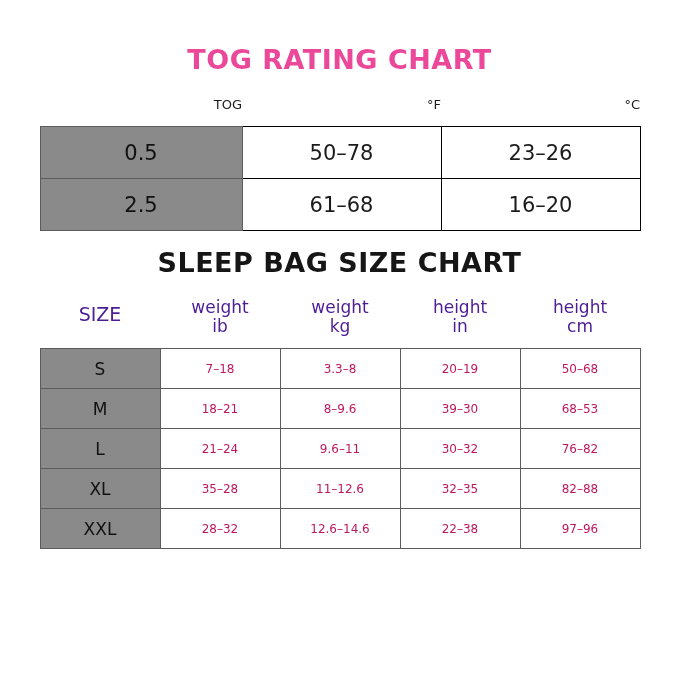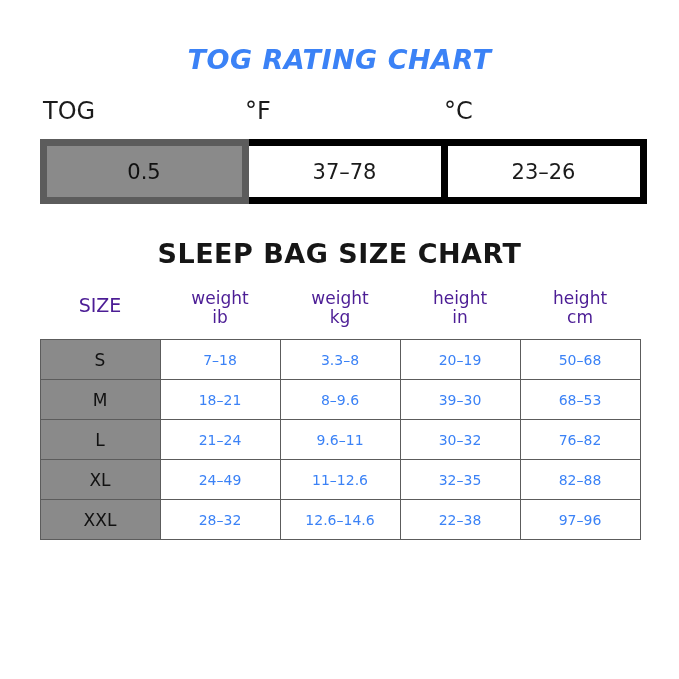--- a/index.html
+++ b/index.html
@@ -22,72 +22,71 @@
     position: relative;
   }
 
   
   .tog-title {
     text-align: center;
     font-size: 27px;
     font-weight: bold;
     letter-spacing: 0.5px;
     margin: 44px 0 0 0;
-    color: #3b82f6;
-    font-style: italic;
+    color: #ec4899;
   }
 
   .tog-wrap {
     width: 600px;
     margin: 22px auto 0 auto;
   }
 
   table {
     border-collapse: collapse;
     table-layout: fixed;
   }
 
   .tog-table {
     width: 600px;
   }
   .tog-table col.c-label { width: 202px; }
   .tog-table col.c-f     { width: 199px; }
   .tog-table col.c-c     { width: 199px; }
 
   .tog-table thead th {
-    font-size: 24px;
+    font-size: 13px;
     font-weight: normal;
     padding: 0 0 14px 0;
     border: none;
     color: #1b1b1b;
-    text-align: left;
+    text-align: right;
   }
 
   .tog-table tbody td {
     height: 49px;
     font-size: 21px;
     text-align: center;
-    border: 7px solid #000000;
+    border: 1px solid #000000;
     color: #1b1b1b;
   }
 
   .tog-table tbody td.label-cell {
     background: #8a8a8a;
     color: #111111;
     font-size: 21px;
     border-color: #5c5c5c;
   }
 
   
   .size-title {
     text-align: center;
     font-size: 27px;
     font-weight: bold;
     letter-spacing: 0.5px;
-    margin: 34px 0 0 0;
+    margin: 16px 0 0 0;
     color: #161616;
   }
 
   .size-wrap {
     width: 600px;
     margin: 20px auto 0 auto;
   }
 
   .size-table {
     width: 600px;
@@ -106,24 +105,24 @@
     vertical-align: bottom;
   }
   .size-table thead th.size-head {
     font-size: 19px;
     vertical-align: middle;
     padding-bottom: 16px;
   }
 
   .size-table tbody td {
     height: 37px;
-    font-size: 14px;
+    font-size: 12px;
     text-align: center;
     border: 1px solid #5c5c5c;
-    color: #3b82f6;
+    color: #be185d;
   }
   .size-table tbody td.size-cell {
     background: #8a8a8a;
     color: #111111;
     font-size: 17px;
   }
 </style>
 </head>
 <body>
 
@@ -141,22 +140,27 @@
       <thead>
         <tr>
           <th>TOG</th>
           <th>°F</th>
           <th>°C</th>
         </tr>
       </thead>
       <tbody>
         <tr>
           <td class="label-cell">0.5</td>
-          <td>37–78</td>
+          <td>50–78</td>
           <td>23–26</td>
+        </tr>
+        <tr>
+          <td class="label-cell">2.5</td>
+          <td>61–68</td>
+          <td>16–20</td>
         </tr>
       </tbody>
     </table>
   </div>
 
   <h1 class="size-title">SLEEP BAG SIZE CHART</h1>
 
   <div class="size-wrap">
     <table class="size-table">
       <colgroup>
@@ -206,21 +210,21 @@
         </tr>
         <tr>
           <td class="size-cell">L</td>
           <td>21–24</td>
           <td>9.6–11</td>
           <td>30–32</td>
           <td>76–82</td>
         </tr>
         <tr>
           <td class="size-cell">XL</td>
-          <td>24–49</td>
+          <td>35–28</td>
           <td>11–12.6</td>
           <td>32–35</td>
           <td>82–88</td>
         </tr>
         <tr>
           <td class="size-cell">XXL</td>
           <td>28–32</td>
           <td>12.6–14.6</td>
           <td>22–38</td>
           <td>97–96</td>

